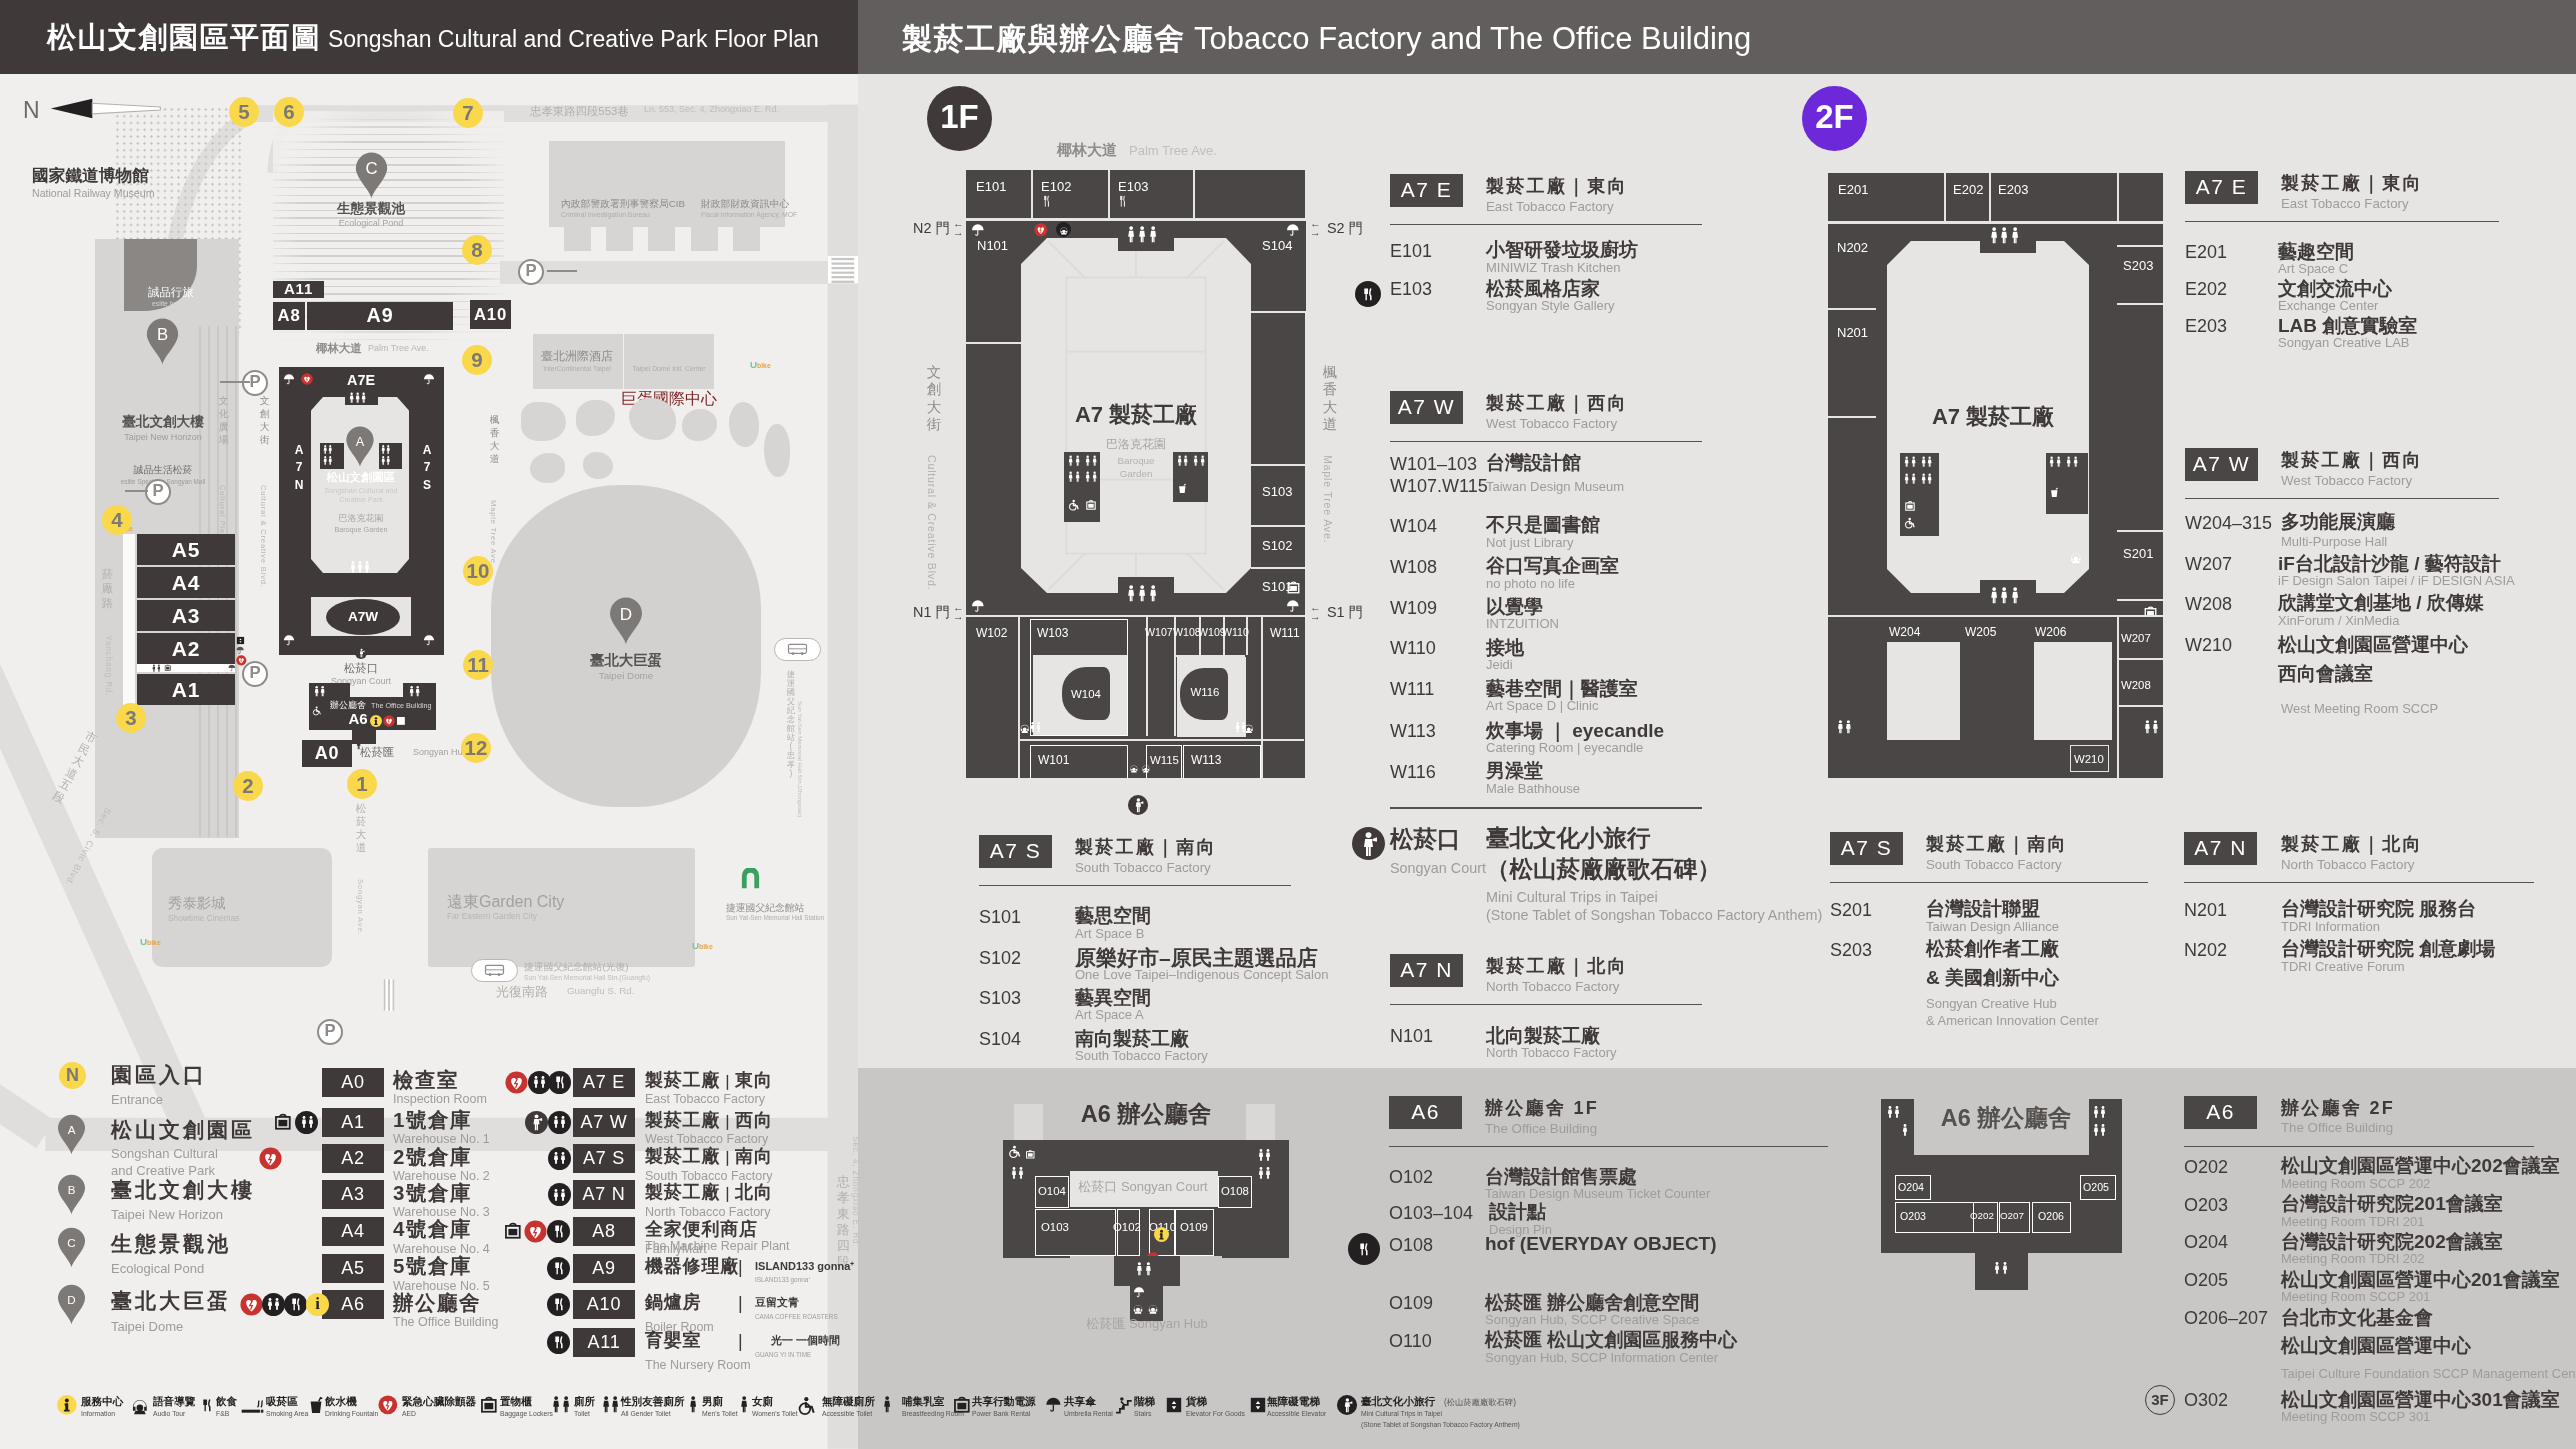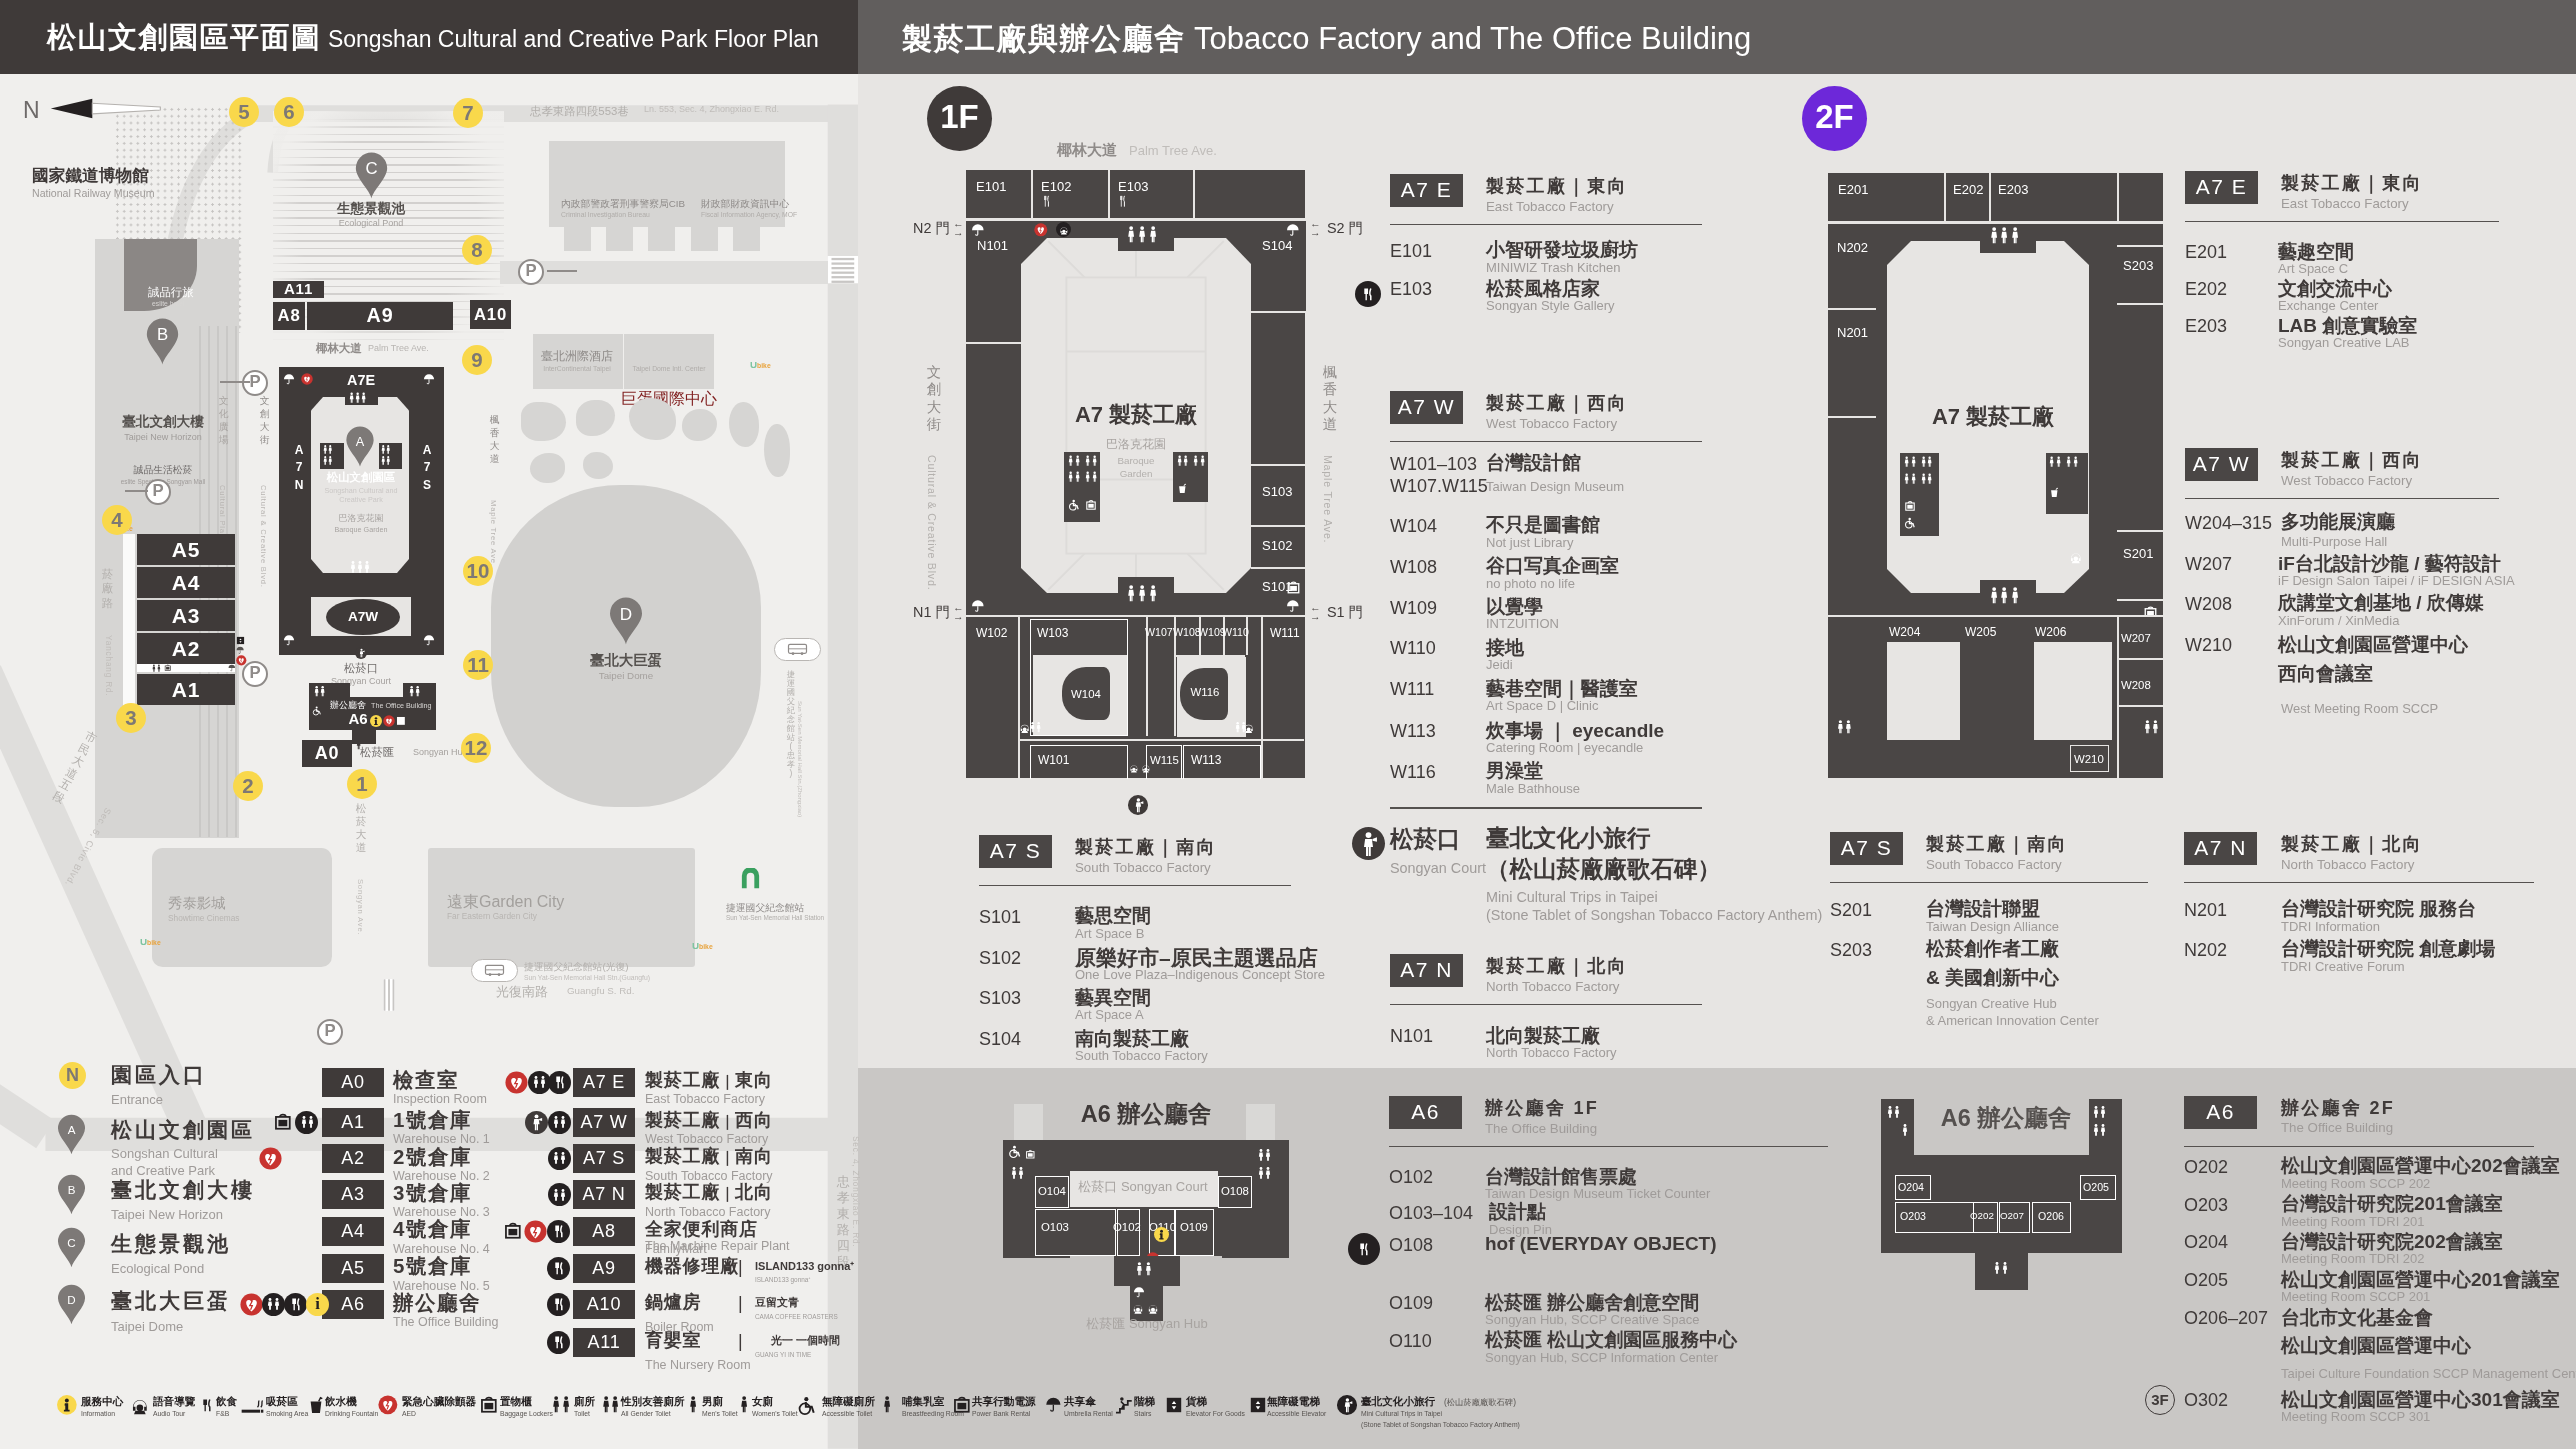--- a/index.html
+++ b/index.html
@@ -1139,21 +1139,21 @@
       <div style="position:absolute;left:50%;top:50%;transform:translate(-50%,-54%);color:#fff;font-size:21px;letter-spacing:1.5px;white-space:nowrap;">A7 S</div>
     </div>
     <div style="position:absolute;left:1075px;top:838px;font-size:18px;line-height:1.08;color:#3f3a39;font-weight:bold;white-space:nowrap;letter-spacing:2.3px;">製菸工廠<span style="font-weight:bold">｜</span>南向</div>
     <div style="position:absolute;left:1075px;top:861px;font-size:13.3px;line-height:1.08;color:#9f9b99;font-weight:400;white-space:nowrap;">South Tobacco Factory</div>
     <div style="position:absolute;left:979px;top:885px;width:312px;height:1.1px;background:#55514f;"></div>
 <div style="position:absolute;left:979px;top:908px;font-size:18px;line-height:1.08;color:#3f3a39;font-weight:500;white-space:nowrap;">S101</div>
     <div style="position:absolute;left:1075px;top:906px;font-size:19px;line-height:1.08;color:#3f3a39;font-weight:bold;white-space:nowrap;">藝思空間</div>
     <div style="position:absolute;left:1075px;top:927px;font-size:13px;line-height:1.08;color:#9f9b99;font-weight:400;white-space:nowrap;">Art Space B</div>
 <div style="position:absolute;left:979px;top:949px;font-size:18px;line-height:1.08;color:#3f3a39;font-weight:500;white-space:nowrap;">S102</div>
     <div style="position:absolute;left:1075px;top:947px;font-size:21px;line-height:1.08;color:#3f3a39;font-weight:bold;white-space:nowrap;">原樂好市–原民主題選品店</div>
-    <div style="position:absolute;left:1075px;top:968px;font-size:13px;line-height:1.08;color:#9f9b99;font-weight:400;white-space:nowrap;">One Love Plaza–Indigenous Concept Store</div>
+    <div style="position:absolute;left:1075px;top:968px;font-size:13px;line-height:1.08;color:#9f9b99;font-weight:400;white-space:nowrap;">One Love Taipei–Indigenous Concept Salon</div>
 <div style="position:absolute;left:979px;top:989px;font-size:18px;line-height:1.08;color:#3f3a39;font-weight:500;white-space:nowrap;">S103</div>
     <div style="position:absolute;left:1075px;top:988px;font-size:19px;line-height:1.08;color:#3f3a39;font-weight:bold;white-space:nowrap;">藝異空間</div>
     <div style="position:absolute;left:1075px;top:1008px;font-size:13px;line-height:1.08;color:#9f9b99;font-weight:400;white-space:nowrap;">Art Space A</div>
 <div style="position:absolute;left:979px;top:1030px;font-size:18px;line-height:1.08;color:#3f3a39;font-weight:500;white-space:nowrap;">S104</div>
     <div style="position:absolute;left:1075px;top:1029px;font-size:19px;line-height:1.08;color:#3f3a39;font-weight:bold;white-space:nowrap;">南向製菸工廠</div>
     <div style="position:absolute;left:1075px;top:1049px;font-size:13px;line-height:1.08;color:#9f9b99;font-weight:400;white-space:nowrap;">South Tobacco Factory</div>
 <div style="position:absolute;left:1802px;top:86px;width:65px;height:65px;border-radius:50%;background:#6d28d9;">
       <div style="position:absolute;left:50%;top:50%;transform:translate(-50%,-54%);font-size:33px;color:#fff;font-weight:bold;">2F</div>
     </div>
 <div style="position:absolute;left:1828px;top:173px;width:335px;height:48px;background:#4a4645;"></div>

